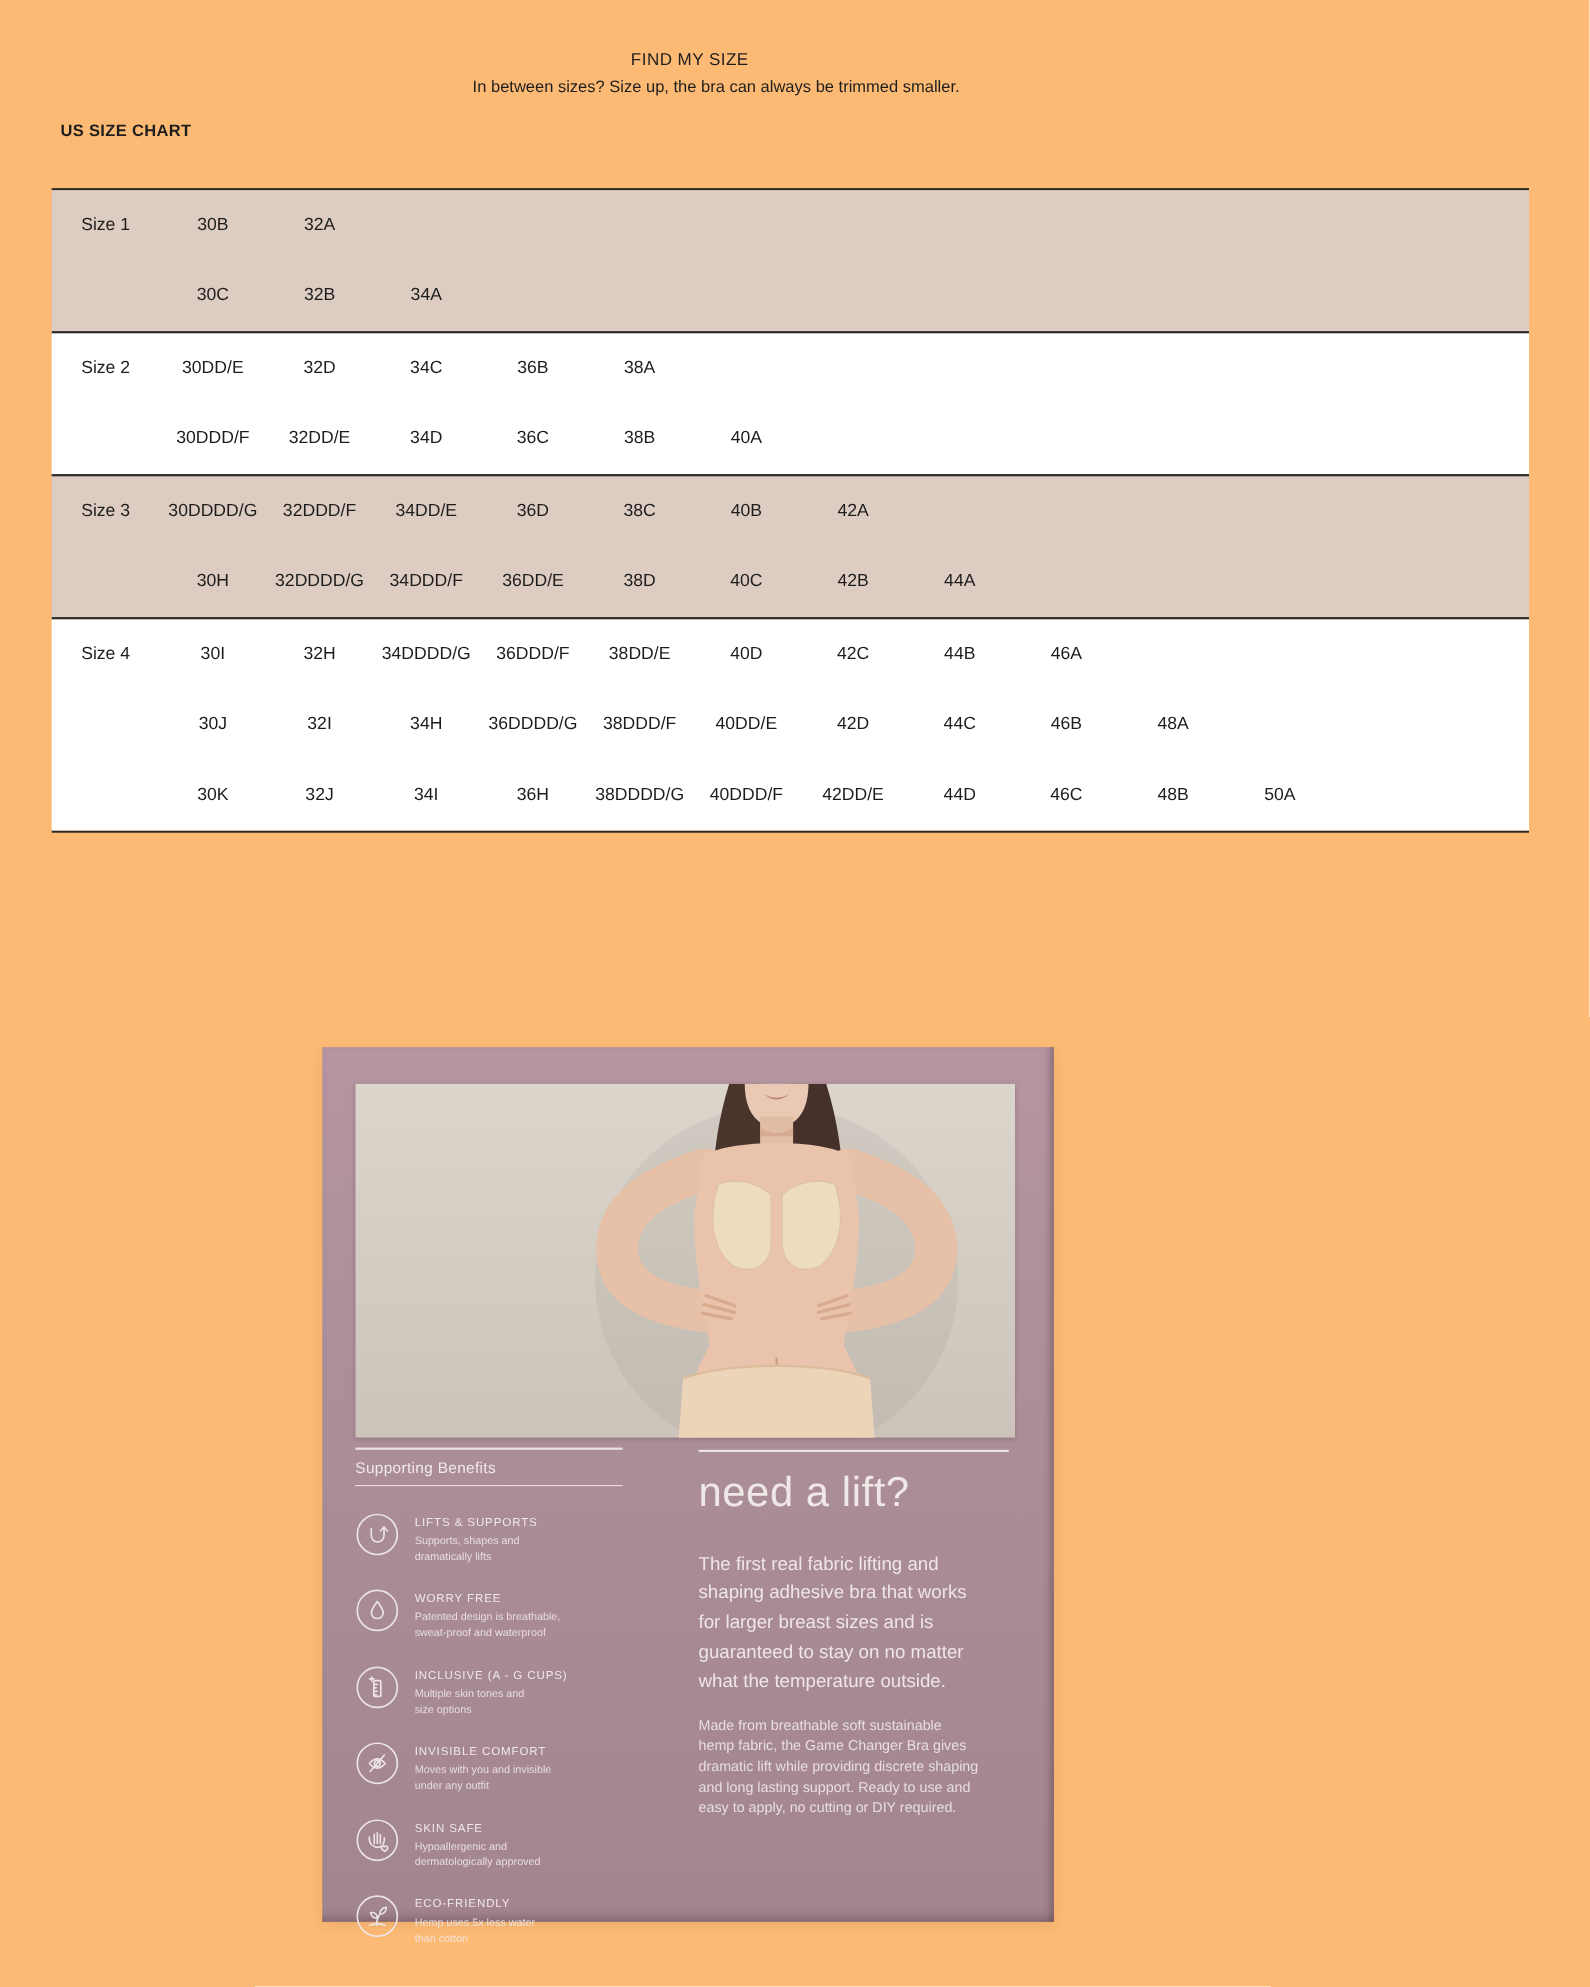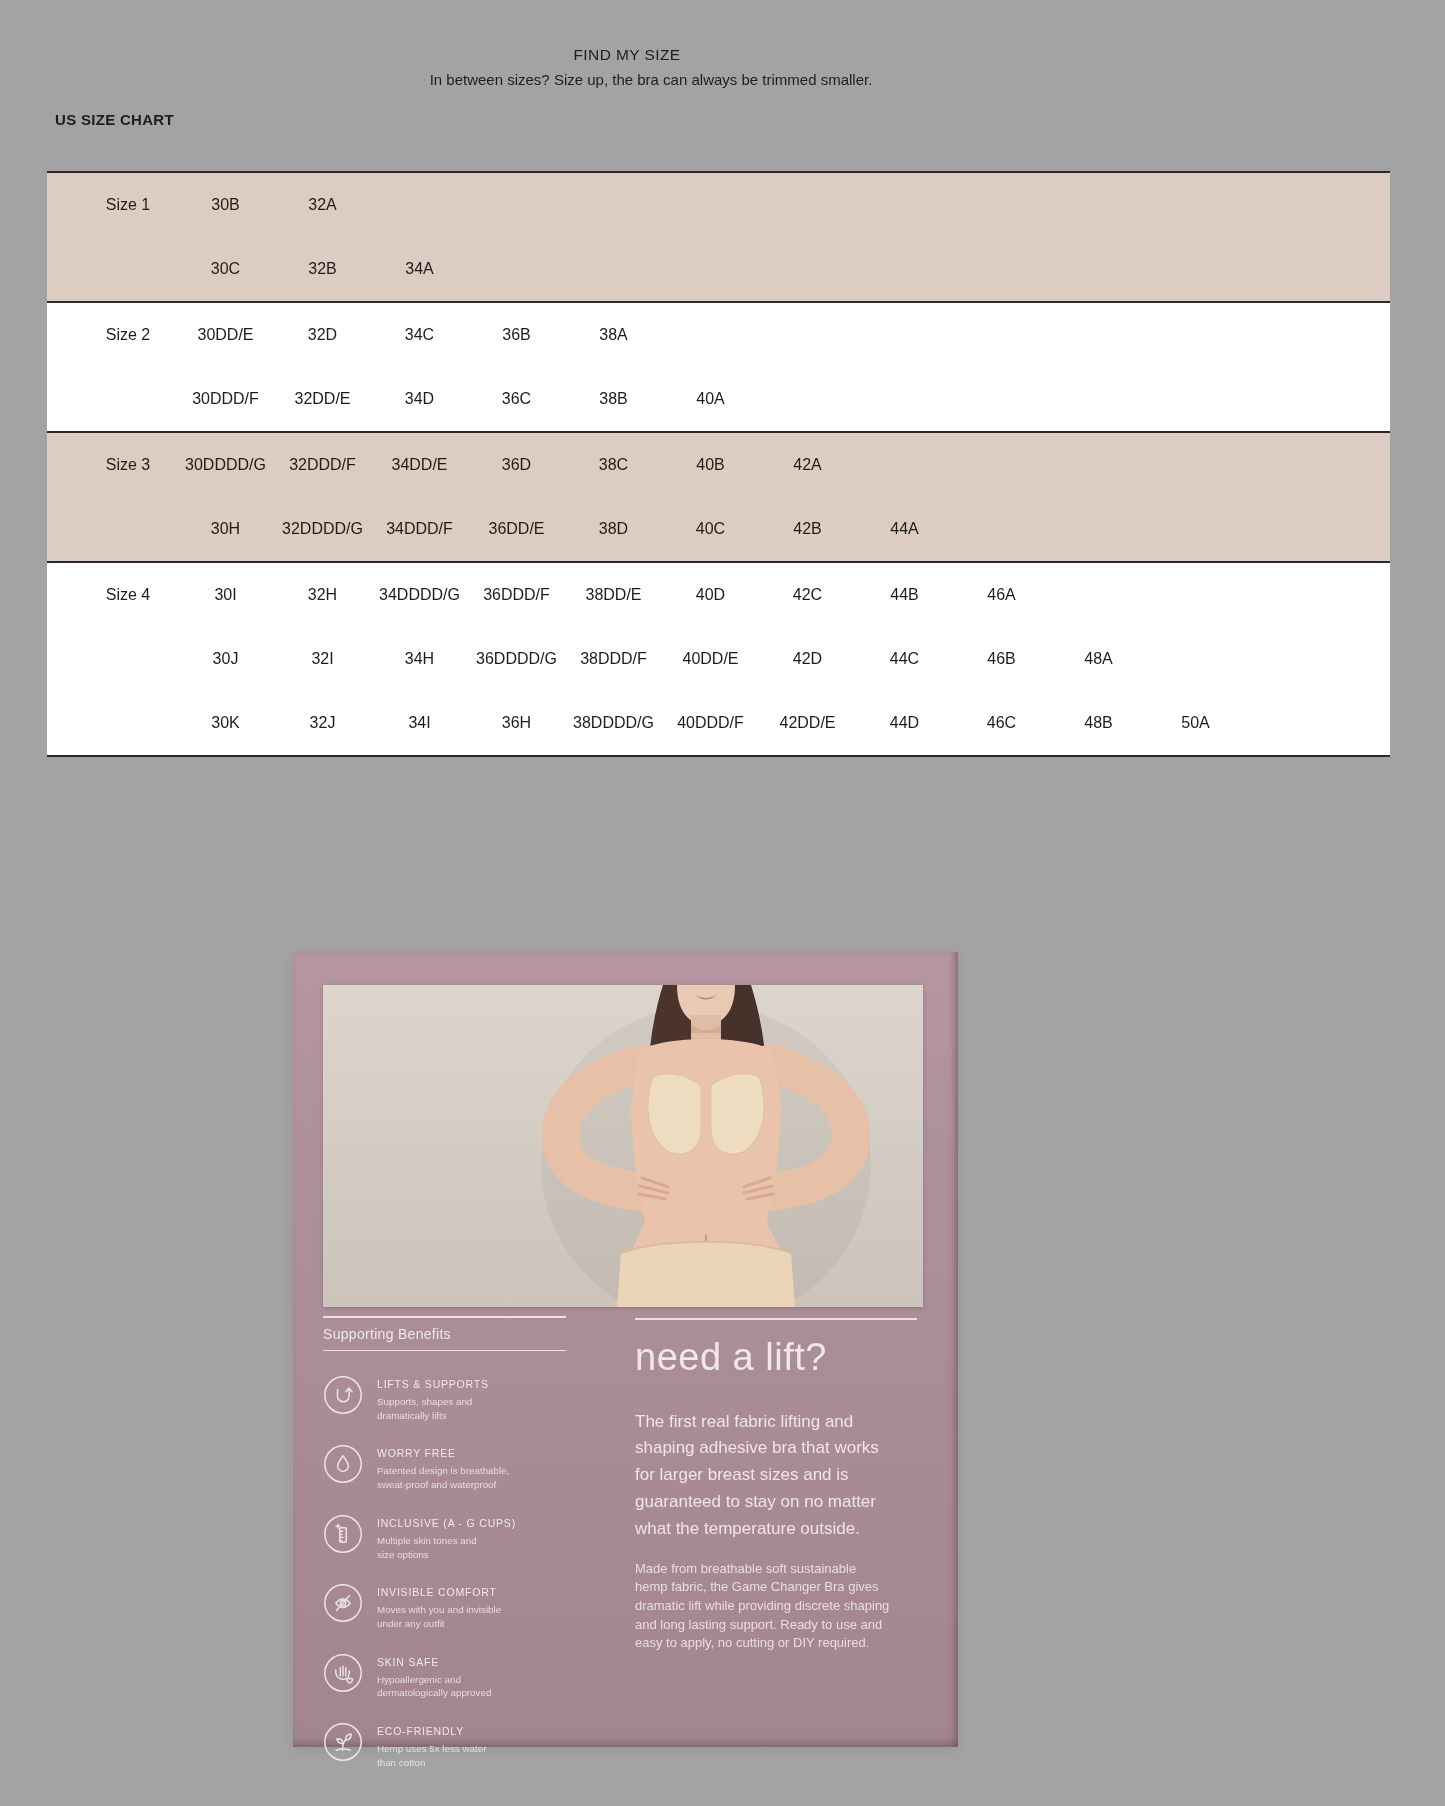--- a/index.html
+++ b/index.html
@@ -1,31 +1,31 @@
 <!DOCTYPE html>
 <html><head>
 <meta charset="utf-8">
 <style>
   html,body{margin:0;padding:0;background:#fff;}
-  .page{position:relative;width:1445px;height:1806px;background:#a3a3a3;overflow:hidden;
+  .page{position:relative;width:1445px;height:1806px;background:#fdba74;overflow:hidden;
         font-family:"Liberation Sans",sans-serif;color:#1d1d1d;}
 
   
   .header{position:absolute;left:0;top:46px;width:1254px;text-align:center;}
   .find-title{font-size:15.5px;letter-spacing:.4px;color:#1e1e1e;margin-bottom:7px;}
   .find-sub{font-size:15px;color:#1e1e1e;margin-left:48px;}
   .chart-label{position:absolute;left:55px;top:111px;font-size:15px;font-weight:700;letter-spacing:.3px;}
 
   
   .size-table{position:absolute;left:47px;top:171px;width:1343px;
               border-top:2px solid #2a2a2a;border-bottom:2px solid #2a2a2a;}
   .tgroup{background:#ffffff;}
   .tgroup.shaded{background:#ddccc1;}
   .tgroup + .tgroup{border-top:2px solid #2a2a2a;}
-  .trow{display:grid;grid-template-columns:98px repeat(11,97px);height:64px;align-items:center;padding-left:32px;}
+  .trow{display:grid;grid-template-columns:98px repeat(11,97px);height:64px;align-items:center;}
   .tcell{text-align:center;font-size:16px;color:#1d1d1d;white-space:nowrap;}
 
   
   .package-card{position:absolute;left:293px;top:952px;width:665px;height:795px;
       background:linear-gradient(180deg,#b595a1 0%,#ad909b 30%,#a2858e 100%);
       box-shadow:inset -7px 0 7px -4px rgba(58,38,46,.35),
                  inset 0 -9px 9px -5px rgba(58,38,46,.30),
                  0 3px 12px rgba(0,0,0,.08);}
   .photo{position:absolute;left:30px;top:33px;width:600px;height:322px;overflow:hidden;
          box-shadow:0 1px 4px rgba(60,40,48,.25);}

